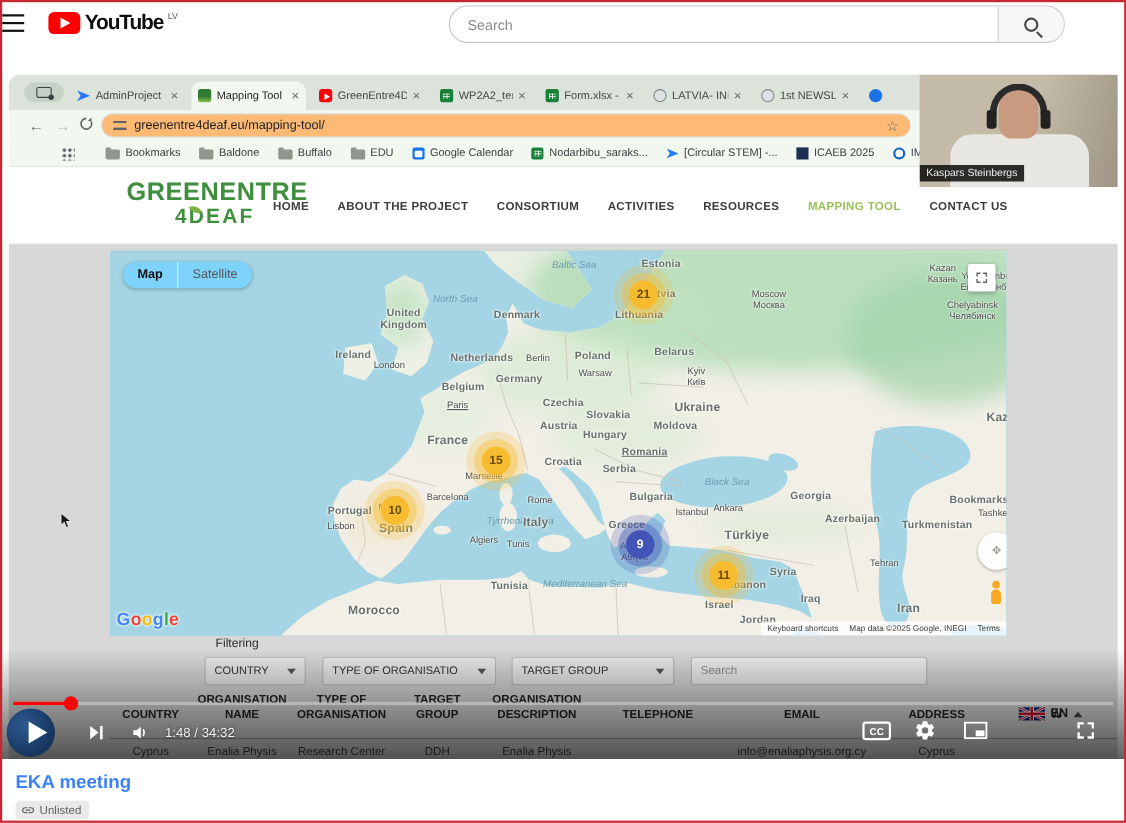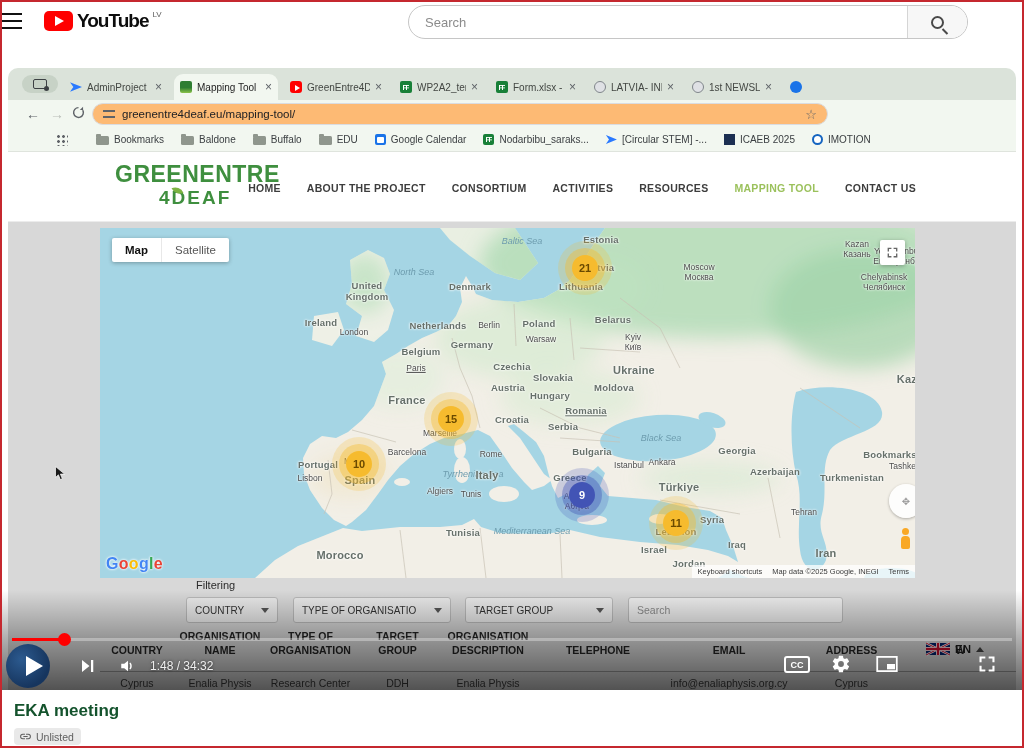--- a/index.html
+++ b/index.html
@@ -85,21 +85,21 @@
   .gmap{position:absolute;left:92px;top:6px;width:815px;height:350px;overflow:hidden;background:#a5d5e4}
   .gmap svg.base{position:absolute;inset:0}
   .map-labels,.map-clusters{position:absolute;inset:0}
   .lbl{position:absolute;transform:translate(-50%,-50%);text-align:center;white-space:pre-line;line-height:1.2;z-index:2;pointer-events:none}
   .lbl.c{font-weight:bold;font-size:9.5px;color:#66706a;text-shadow:0 0 2px #fff,0 0 3px #fff;letter-spacing:.2px}
   .lbl.t{font-size:8.5px;color:#4c4c4c;text-shadow:0 0 2px #fff,0 0 3px #fff}
   .lbl.w{font-size:9px;font-style:italic;color:#6d9cae}
   .cluster{position:absolute;width:26px;height:26px;margin:-13px 0 0 -13px;border-radius:50%;display:flex;align-items:center;justify-content:center;font-size:11px;font-weight:bold;z-index:3;cursor:pointer}
   .cluster.orange{background:#f6bb2e;color:#6a4a00;box-shadow:0 0 0 7px rgba(246,187,46,.40),0 0 0 14px rgba(246,187,46,.22)}
   .cluster.blue{background:#4254b5;color:#fff;box-shadow:0 0 0 7px rgba(66,84,181,.40),0 0 0 14px rgba(66,84,181,.22)}
-  .map-sat{position:absolute;left:12px;top:10px;display:flex;background:#ffffff;border-radius:2px;box-shadow:0 1px 4px rgba(0,0,0,.3);z-index:4}
+  .map-sat{position:absolute;left:12px;top:10px;display:flex;background:#7dd3fc;border-radius:12px;box-shadow:0 1px 4px rgba(0,0,0,.3);z-index:4}
   .mb{padding:6px 13px;font-size:11.5px;color:#565656;cursor:pointer}
   .mb.sel{font-weight:bold;color:#111}
   .mb+.mb{border-left:1px solid #e8e8e8}
   .map-fs{position:absolute;right:10px;top:12px;width:25px;height:25px;background:#fff;box-shadow:0 1px 4px rgba(0,0,0,.3);border-radius:2px;display:flex;align-items:center;justify-content:center;z-index:4;cursor:pointer}
   .map-pan{position:absolute;right:-8px;top:256px;width:34px;height:34px;border-radius:50%;background:rgba(255,255,255,.85);box-shadow:0 1px 3px rgba(0,0,0,.3);z-index:4;display:flex;align-items:center;justify-content:center;color:#9a9a9a;font-size:10px;cursor:pointer}
   .pegman{position:absolute;right:4px;top:300px;width:12px;height:22px;z-index:4;cursor:pointer}
   .pegman .ph{width:7px;height:7px;background:#f9a825;border-radius:50%;margin:0 auto}
   .pegman .pb{width:9px;height:13px;background:#f9a825;border-radius:4px 4px 2px 2px;margin:1px auto 0}
   .google-logo{position:absolute;left:6px;bottom:5px;font-size:16px;font-weight:bold;z-index:4;text-shadow:0 0 2px #fff,0 0 3px #fff;letter-spacing:.3px}
   .map-attr{position:absolute;right:0;bottom:0;display:flex;gap:10px;font-size:7.5px;color:#3c3c3c;background:rgba(255,255,255,.75);padding:2px 6px;z-index:4}
@@ -139,21 +139,21 @@
   .progress .played{position:absolute;left:0;top:0;height:3px;width:52px;background:#f00}
   .progress .dot{position:absolute;left:46px;top:-5px;width:13px;height:13px;border-radius:50%;background:#f00;cursor:pointer}
   .ctrl{position:absolute;z-index:8;cursor:pointer}
   .logo-circle{position:absolute;left:6px;top:600px;width:44px;height:44px;border-radius:50%;background:radial-gradient(circle at 35% 35%,#2c5a8f,#16355e 70%);z-index:8}
   .play-tri{left:26px;top:612px;width:0;height:0;border-left:17px solid #fff;border-top:10px solid transparent;border-bottom:10px solid transparent}
   .time{position:absolute;left:150px;top:615px;font-size:12px;color:#eee;z-index:8;text-shadow:0 0 3px rgba(0,0,0,.7)}
   .cc-btn{left:784px;top:612px;width:26px;height:17px;border:2px solid #fff;border-radius:3px;color:#fff;font-size:9px;font-weight:bold;display:flex;align-items:center;justify-content:center}
 
   
   .below{position:absolute;left:0;top:690px;width:100%;height:58px;background:#fff;z-index:10}
-  .vtitle{position:absolute;left:14px;top:11px;font-size:17px;font-weight:600;color:#14532d}
+  .vtitle{position:absolute;left:14px;top:11px;font-size:17px;font-weight:600;color:#3b82f6}
   .vbadge{position:absolute;left:14px;top:38px;display:inline-flex;align-items:center;gap:4px;background:#e9e9e9;border-radius:4px;padding:2px 7px 2px 5px;font-size:10.5px;color:#606060}
 </style>
 </head>
 <body>
 
 <div class="screen">
 
   <div class="yt-header">
     <div class="hamburger">
         <span></span>
@@ -429,21 +429,21 @@
 Екатеринбург</div>
             <div class="lbl t" style="left: 784px; top: 54px;">Chelyabinsk
 Челябинск</div>
             <div class="lbl t" style="left: 806px; top: 238px;">Tashkent</div>
           </div>
         <div class="map-clusters">
             <div class="cluster orange" style="left: 485px; top: 40px;">21</div>
             <div class="cluster orange" style="left: 351px; top: 191px;">15</div>
             <div class="cluster orange" style="left: 259px; top: 236px; text-align: center;">10</div>
             <div class="cluster blue" style="left: 482px; top: 267px;">9</div>
-            <div class="cluster orange" style="left: 576px; top: 295px;">11</div>
+            <div class="cluster orange" style="left: 558px; top: 295px;">11</div>
           </div>
         <div class="map-sat">
           <div class="mb sel">Map</div>
           <div class="mb">Satellite</div>
         </div>
         <div class="map-fs">
           <svg width="13" height="13" viewBox="0 0 24 24">
               <path fill="#666" d="M3 3h7v2.5H5.5V10H3V3zm11 0h7v7h-2.5V5.5H14V3zM3 14h2.5v4.5H10V21H3v-7zm15.5 0H21v7h-7v-2.5h4.5V14z"></path>
             </svg>
         </div>
@@ -507,20 +507,26 @@
           <path d="M0,0 60,30 M60,0 0,30" stroke="#fff" stroke-width="6"></path>
           <path d="M0,0 60,30 M60,0 0,30" stroke="#C8102E" stroke-width="2.5"></path>
           <path d="M30,0 V30 M0,15 H60" stroke="#fff" stroke-width="10"></path>
           <path d="M30,0 V30 M0,15 H60" stroke="#C8102E" stroke-width="6"></path>
         </svg>
         <span class="lang-label">EN</span>
         <span class="lang-caret"></span>
       </div>
     </div>
 
+    <div class="webcam">
+      <div class="wc-body"></div>
+      <div class="wc-head"></div>
+      <div class="wc-phones"></div>
+      <div class="wc-name">Kaspars Steinbergs</div>
+    </div>
 
     <div class="cursor">
       <svg width="11" height="15" viewBox="0 0 11 15">
           <path d="M0.5,0.5 L0.5,11.5 L3.4,8.8 L5.3,13.6 L7.3,12.7 L5.4,8.1 L9.6,8.1 Z" fill="#1a1a1a" stroke="#fff" stroke-width=".7"></path>
         </svg>
     </div>
 
     <div class="grad"></div>
     <div class="progress">
       <div class="played"></div>

